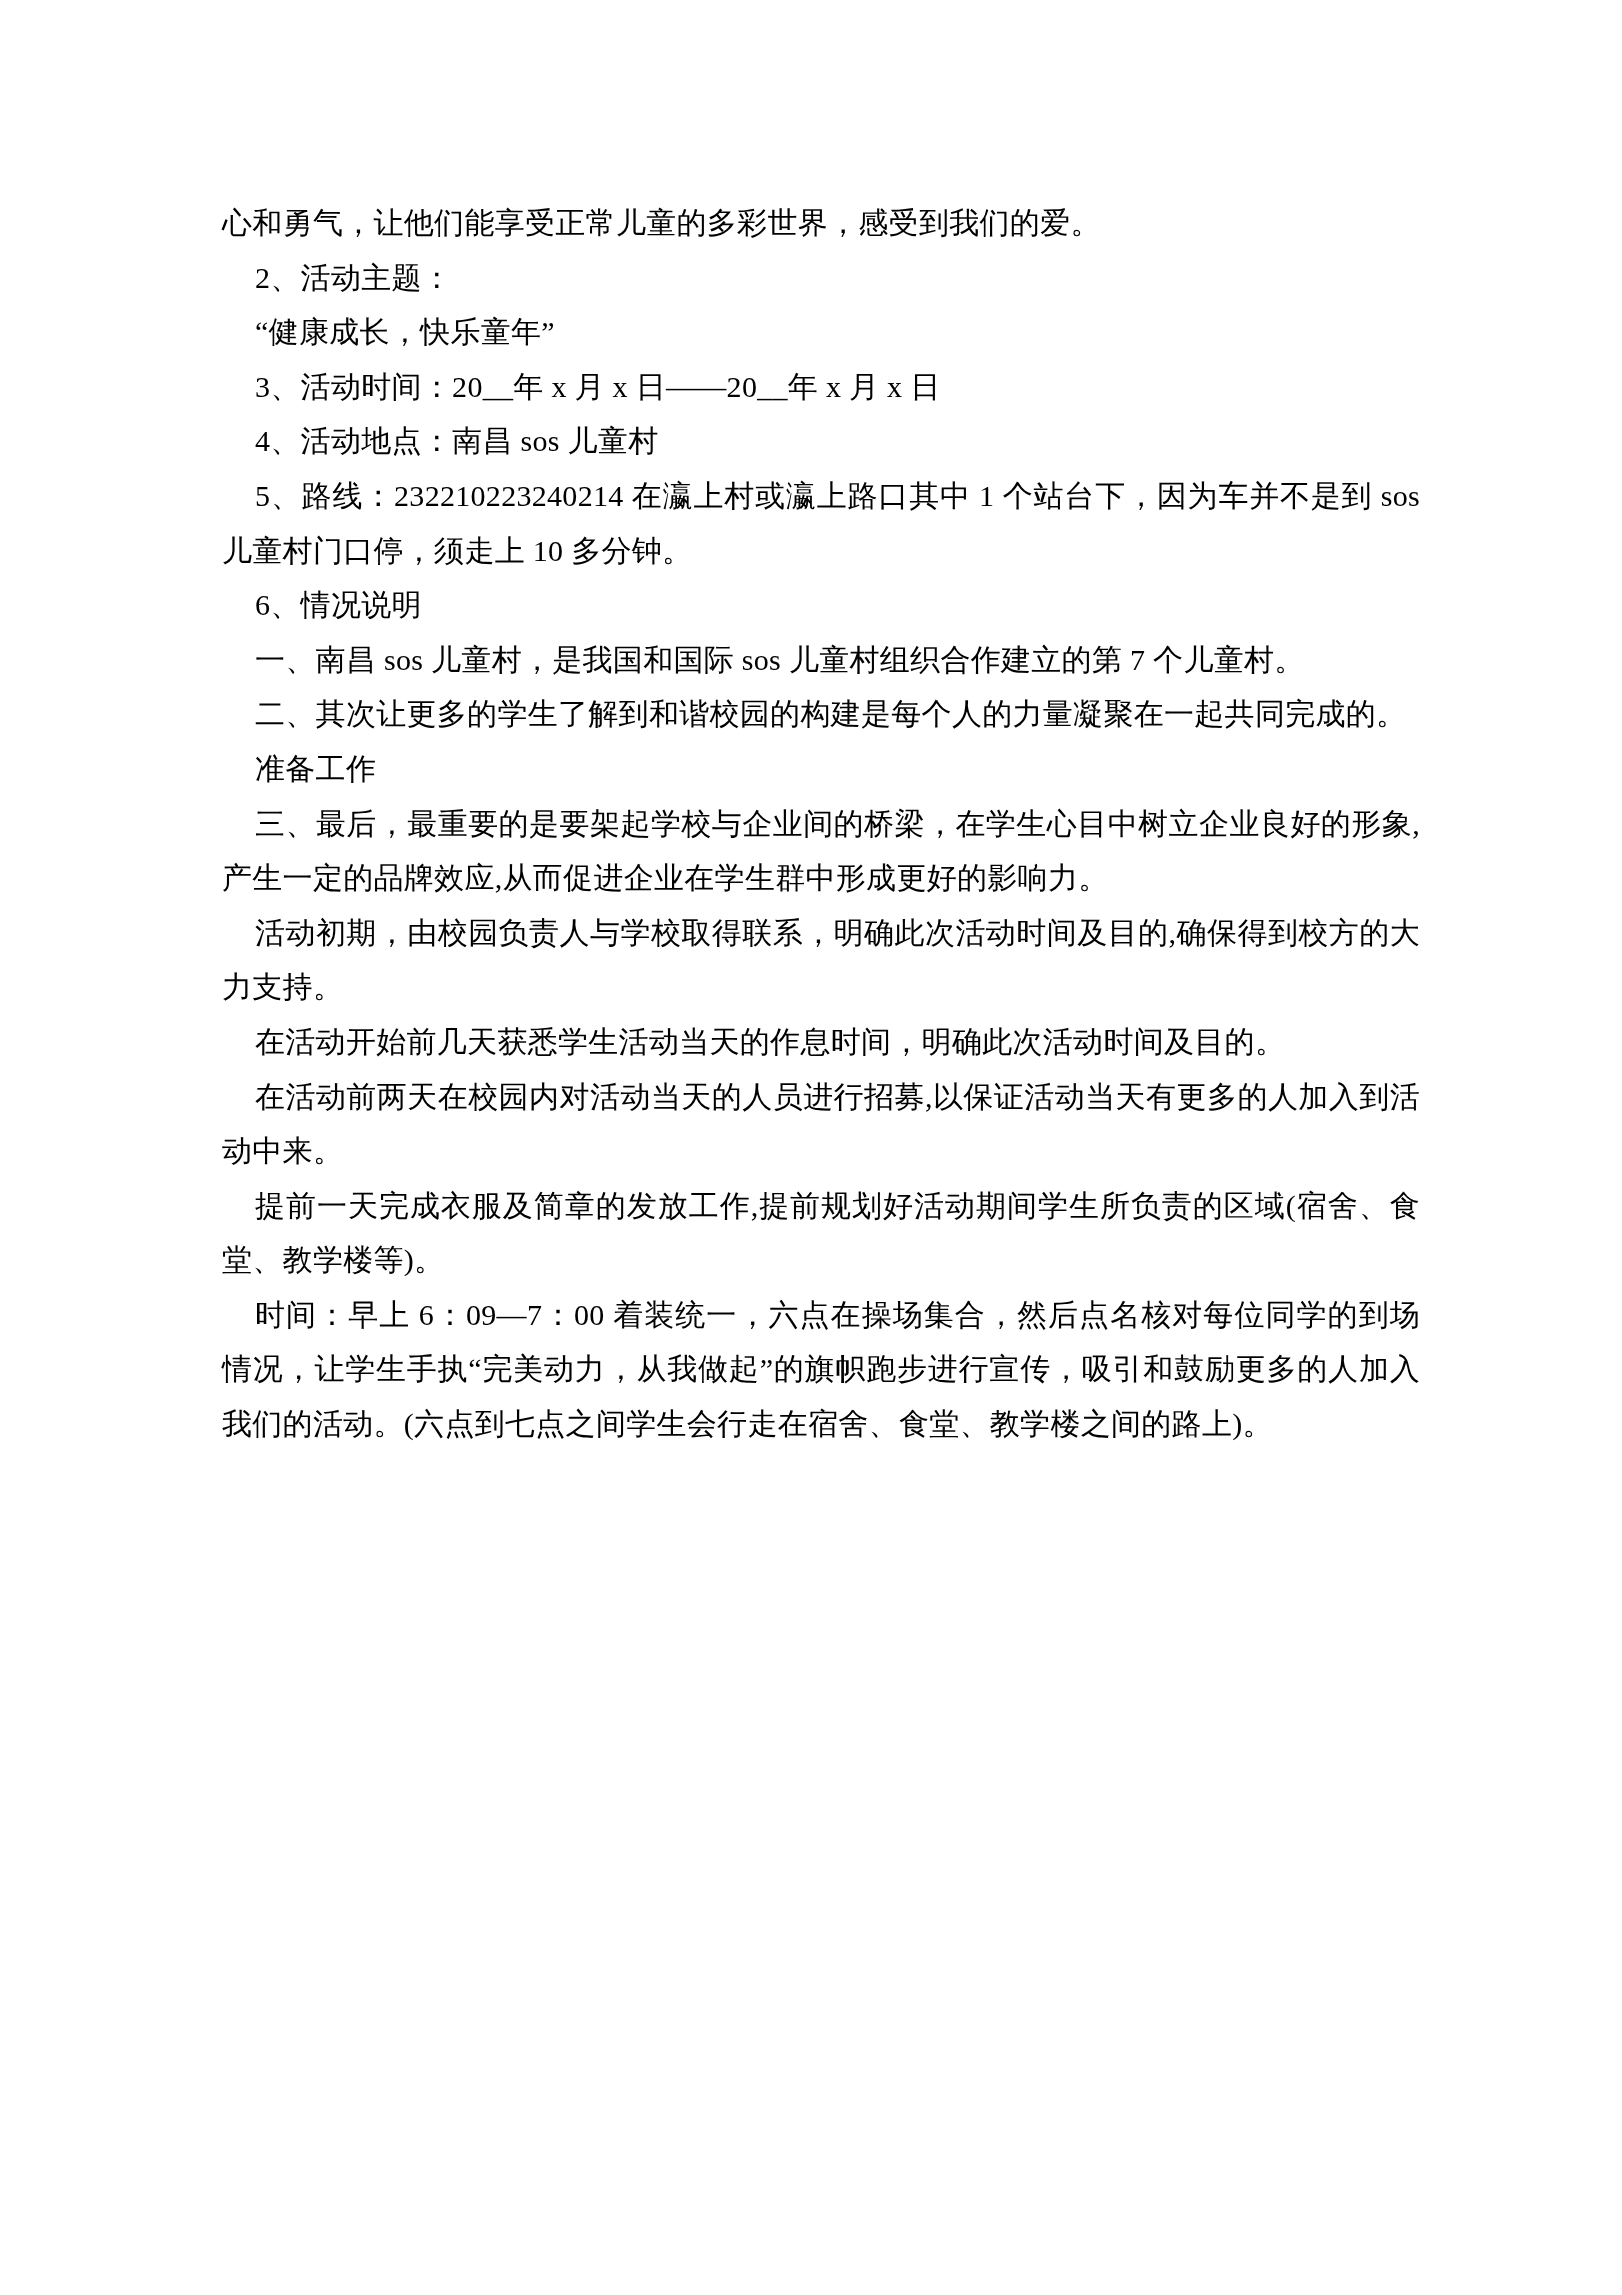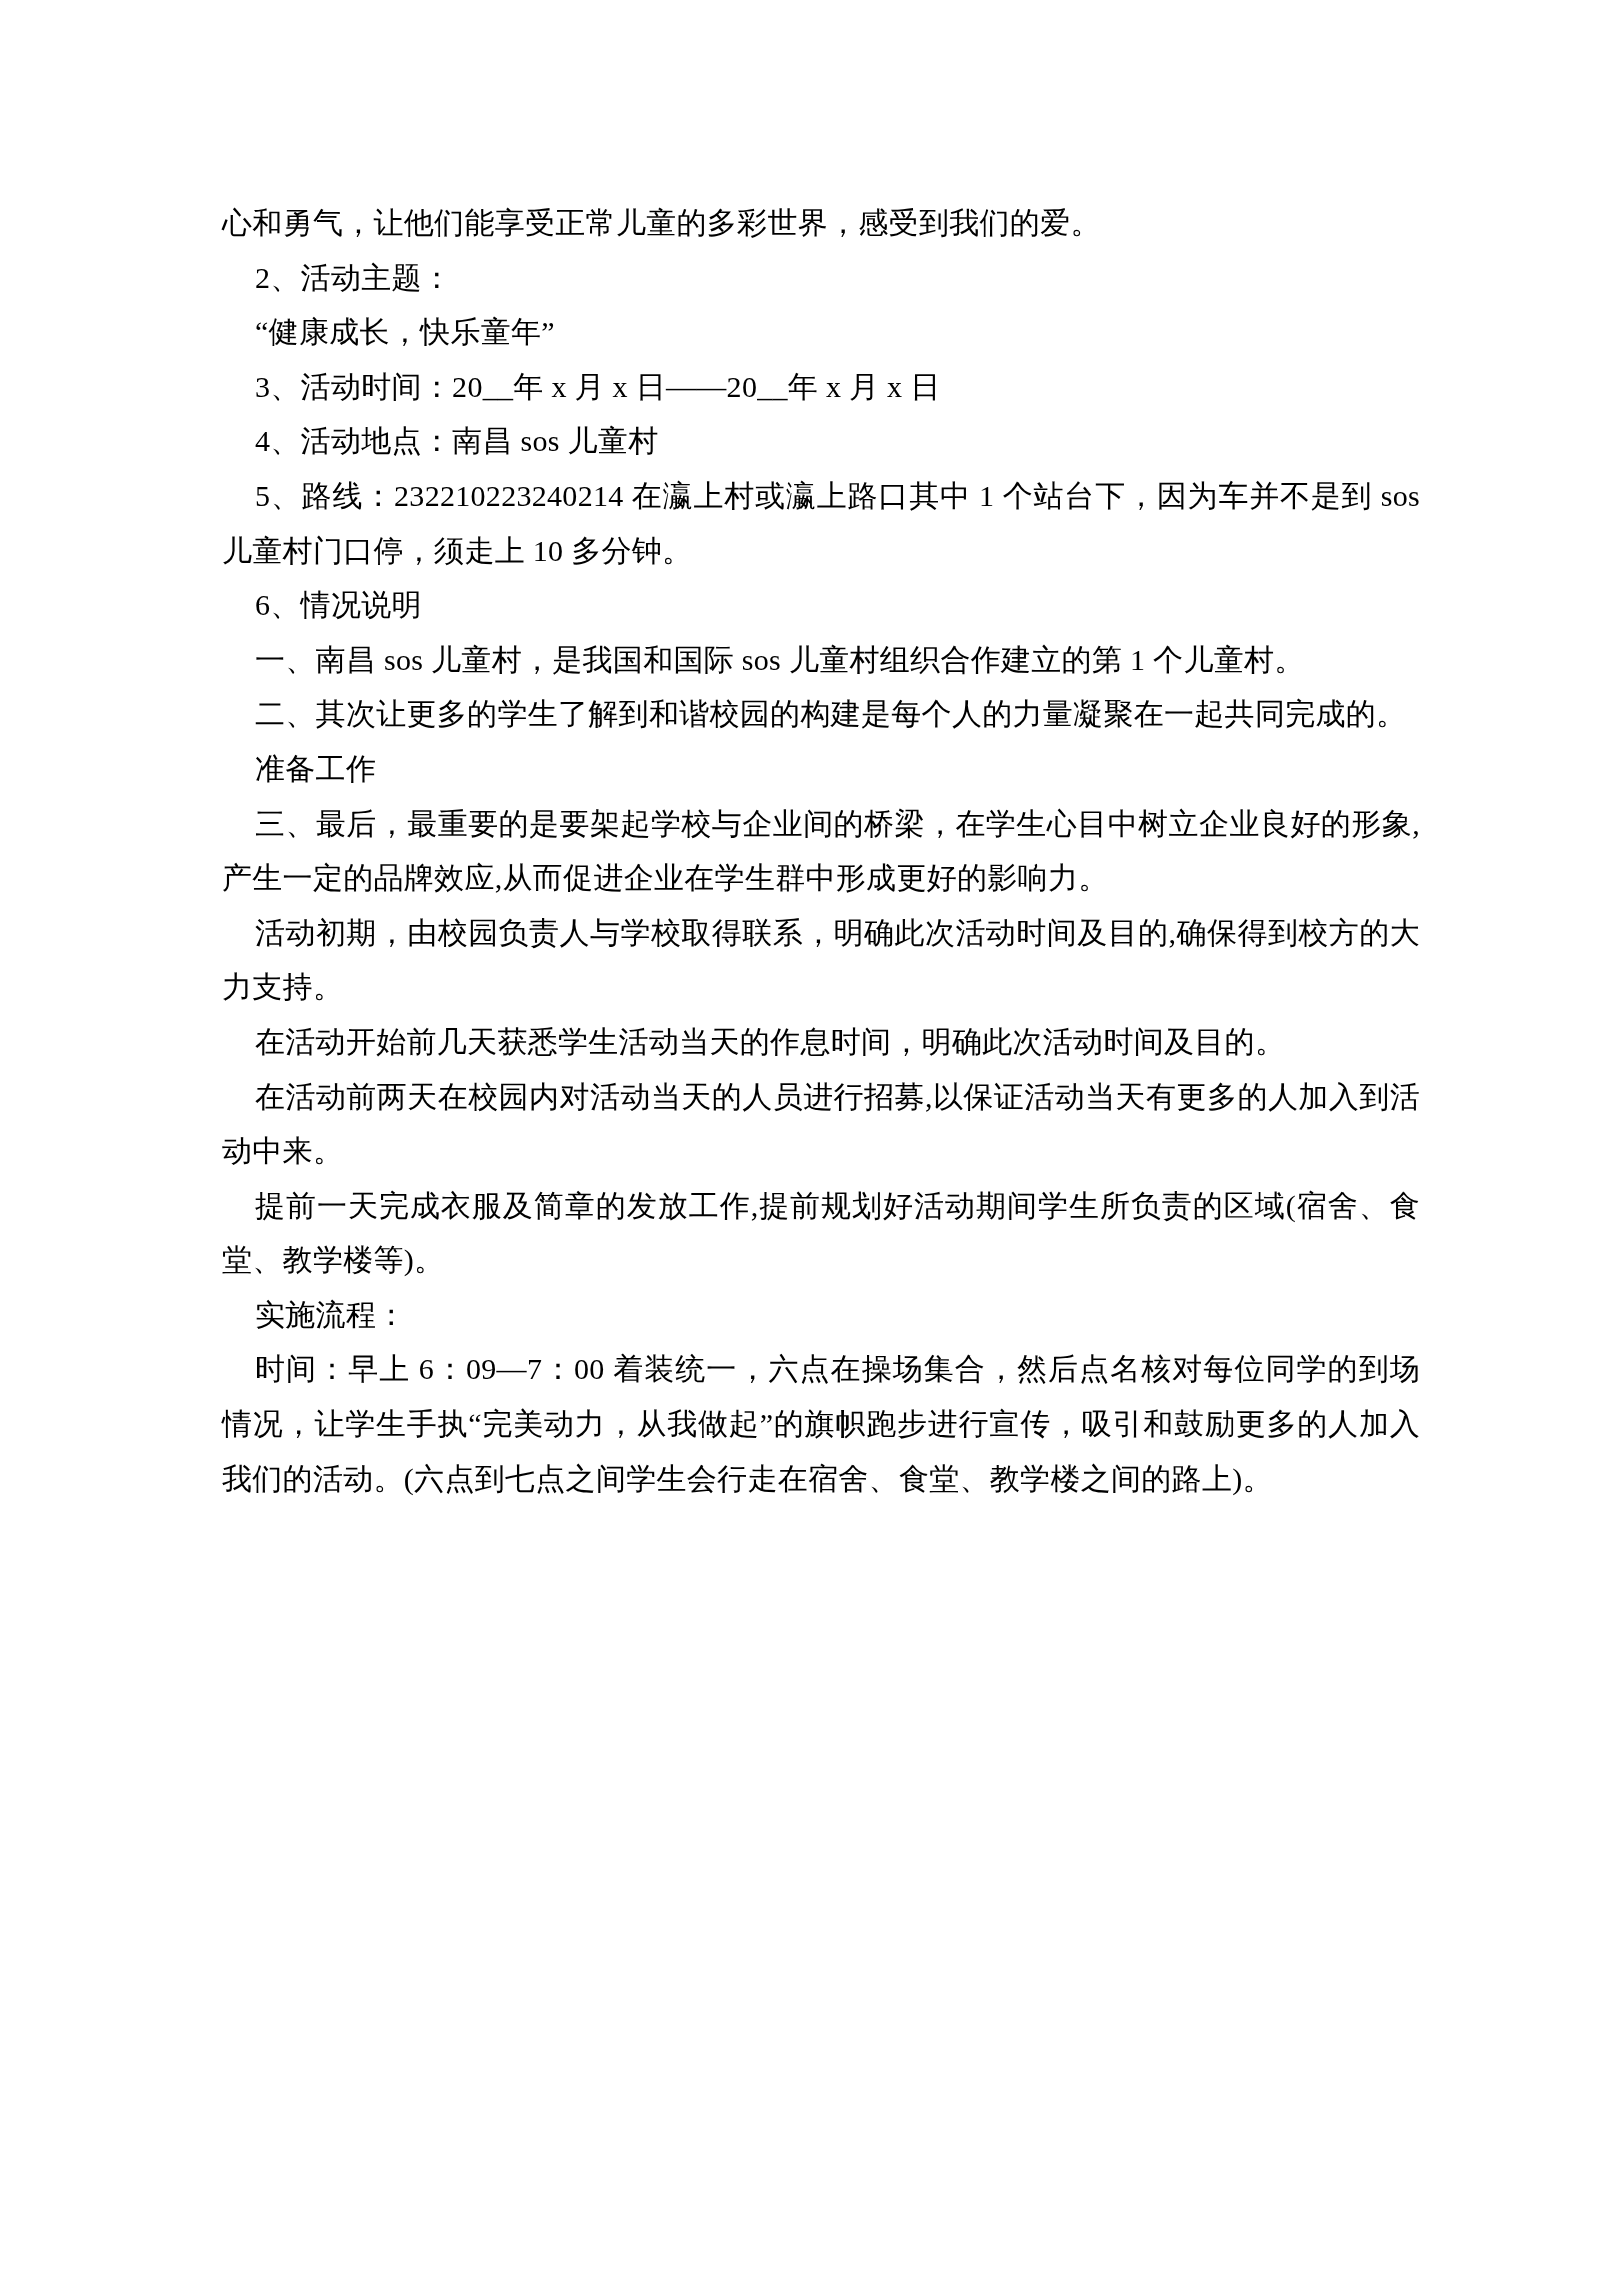--- a/index.html
+++ b/index.html
@@ -39,25 +39,24 @@
 
 <div class="page">
   <div class="doc-body">
     <p class="p">心和勇气，让他们能享受正常儿童的多彩世界，感受到我们的爱。</p>
     <p class="p indent-small">2、活动主题：</p>
     <p class="p indent-small">“健康成长，快乐童年”</p>
     <p class="p indent-small">3、活动时间：20__年 x 月 x 日——20__年 x 月 x 日</p>
     <p class="p indent-small">4、活动地点：南昌 sos 儿童村</p>
     <p class="p indent-small">5、路线：232210223240214 在瀛上村或瀛上路口其中 1 个站台下，因为车并不是到 sos 儿童村门口停，须走上 10 多分钟。</p>
     <p class="p indent-small">6、情况说明</p>
-    <p class="p indent-small">一、南昌 sos 儿童村，是我国和国际 sos 儿童村组织合作建立的第 1 个儿童村。</p>
+    <p class="p indent-small">一、南昌 sos 儿童村，是我国和国际 sos 儿童村组织合作建立的第 7 个儿童村。</p>
     <p class="p indent-small">二、其次让更多的学生了解到和谐校园的构建是每个人的力量凝聚在一起共同完成的。</p>
     <p class="p indent-small">准备工作</p>
     <p class="p indent-small">三、最后，最重要的是要架起学校与企业间的桥梁，在学生心目中树立企业良好的形象,产生一定的品牌效应,从而促进企业在学生群中形成更好的影响力。</p>
     <p class="p indent-small">活动初期，由校园负责人与学校取得联系，明确此次活动时间及目的,确保得到校方的大力支持。</p>
     <p class="p indent-small">在活动开始前几天获悉学生活动当天的作息时间，明确此次活动时间及目的。</p>
     <p class="p indent-small">在活动前两天在校园内对活动当天的人员进行招募,以保证活动当天有更多的人加入到活动中来。</p>
     <p class="p indent-small">提前一天完成衣服及简章的发放工作,提前规划好活动期间学生所负责的区域(宿舍、食堂、教学楼等)。</p>
-    <p class="p indent-small">实施流程：</p>
     <p class="p indent-small">时间：早上 6：09—7：00 着装统一，六点在操场集合，然后点名核对每位同学的到场情况，让学生手执“完美动力，从我做起”的旗帜跑步进行宣传，吸引和鼓励更多的人加入我们的活动。(六点到七点之间学生会行走在宿舍、食堂、教学楼之间的路上)。</p>
   </div>
 </div>
 
 
 </body></html>

